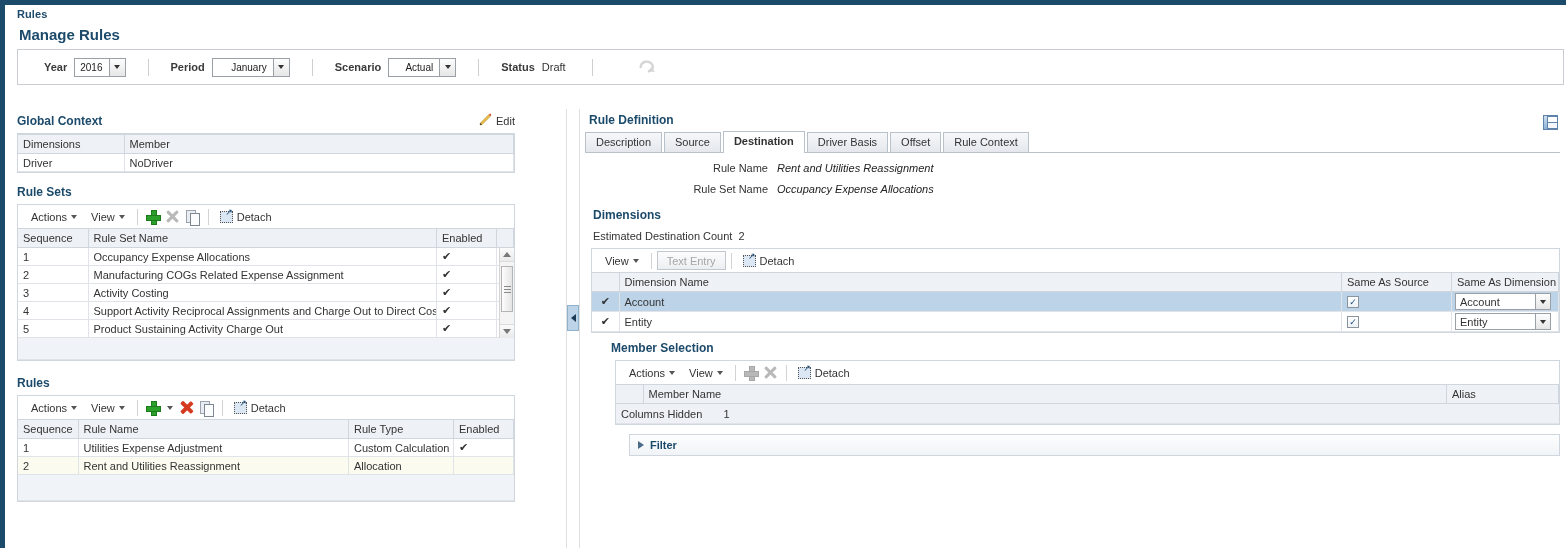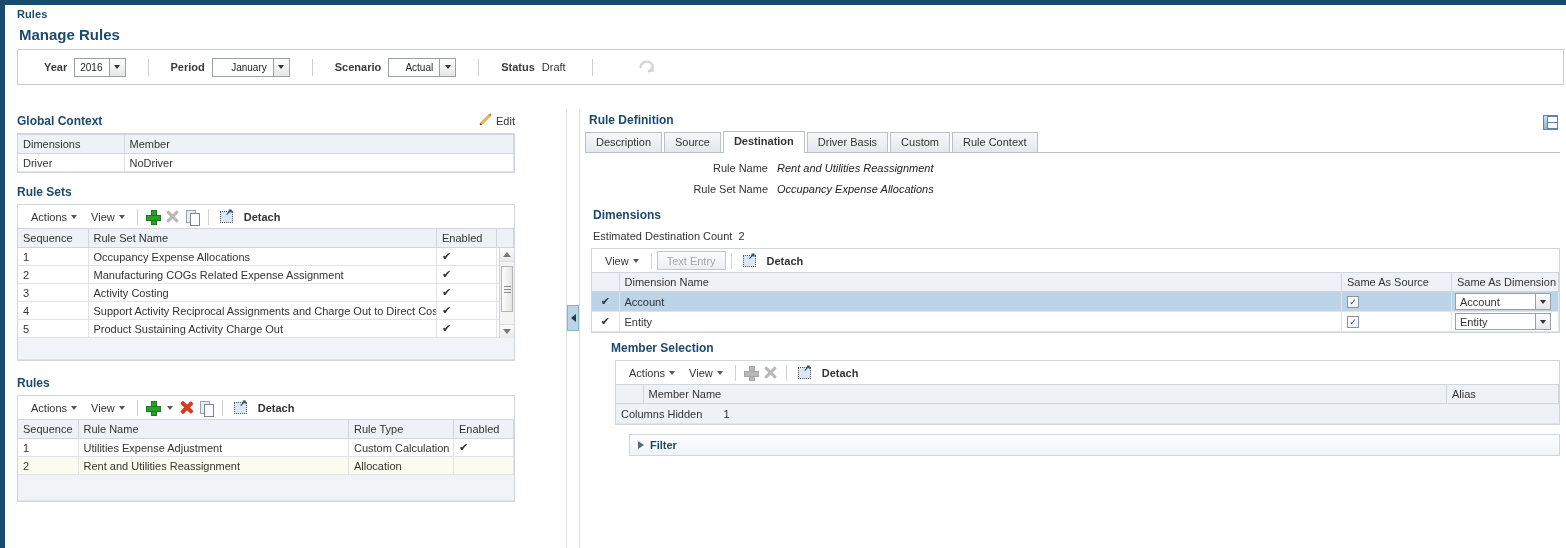--- a/index.html
+++ b/index.html
@@ -186,22 +186,22 @@
     color: #333; font-size: 11px;
   }
   .caret { border-left:3.5px solid transparent; border-right:3.5px solid transparent; border-top:4px solid #555; }
   .tb-sep { width:1px; height:16px; background:#d3d3d3; margin:0 5px; }
   .tb-ico {
     width: 20px; height: 20px;
     display:inline-flex; align-items:center; justify-content:center;
     cursor:pointer;
   }
   .tb-detach {
-    display:inline-flex; align-items:center; gap:11px;
-    padding: 0 6px; height:20px; cursor:pointer; color:#333;font-weight:bold;
+    display:inline-flex; align-items:center; gap:4px;
+    padding: 0 6px; height:20px; cursor:pointer; color:#333;
   }
   .plus { position:relative; width:13px; height:13px; }
   .plus::before, .plus::after {
     content:""; position:absolute; background:#2aa02a; border:1px solid #1c7a1c;
   }
   .plus::before { left:4.5px; top:0; width:4px; height:13px; }
   .plus::after  { top:4.5px; left:0; height:4px; width:13px; }
   .xmark { position:relative; width:13px; height:13px; display:inline-block;}
   .xmark::before, .xmark::after {
     content:""; position:absolute; left:5px; top:-1px; width:3px; height:15px;
@@ -582,21 +582,21 @@
       <div class="sec-head" style="position:relative; padding-left:4px;">
         <span>Rule Definition</span>
         <span class="save-ico"></span>
       </div>
 
       <div class="tabs">
         <div class="tab">Description</div>
         <div class="tab">Source</div>
         <div class="tab active">Destination</div>
         <div class="tab">Driver Basis</div>
-        <div class="tab">Custom</div>
+        <div class="tab">Offset</div>
         <div class="tab">Rule Context</div>
       </div>
 
       <div class="fld-row">
         <span class="fld-label">Rule Name</span>
         <span class="fld-val">Rent and Utilities Reassignment</span>
       </div>
       <div class="fld-row" style="margin-top:9px">
         <span class="fld-label">Rule Set Name</span>
         <span class="fld-val">Occupancy Expense Allocations</span>

